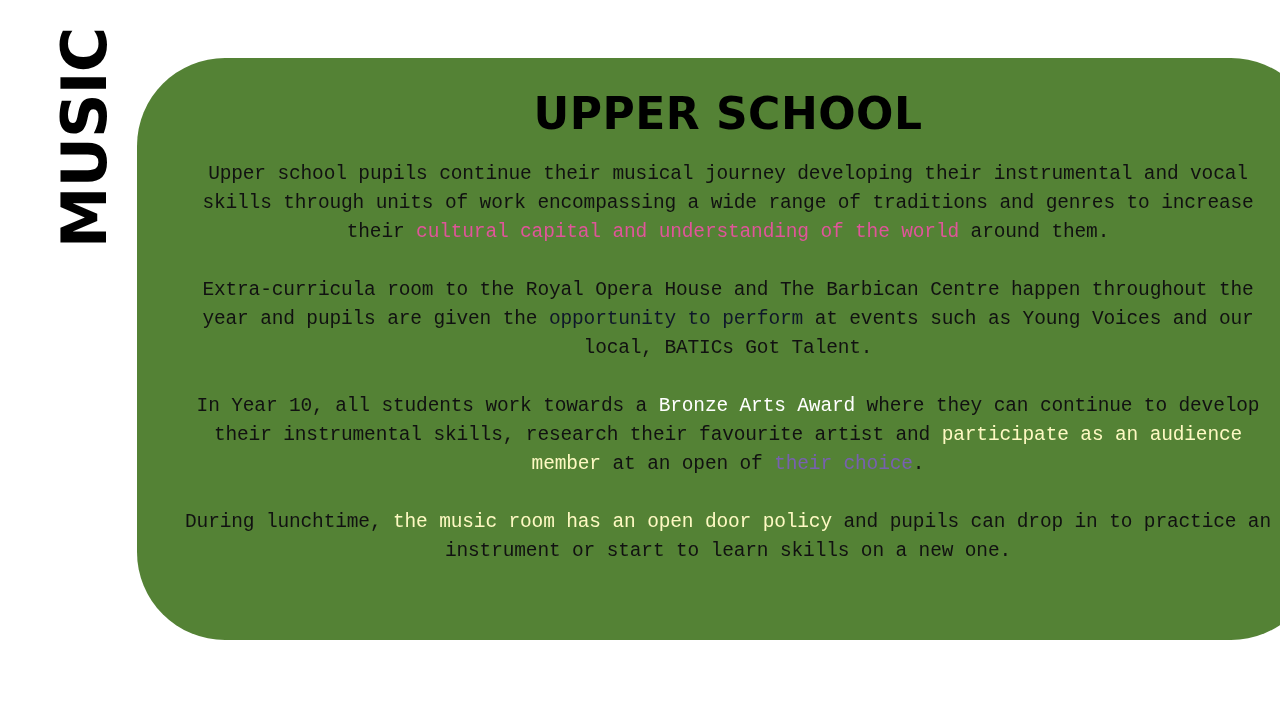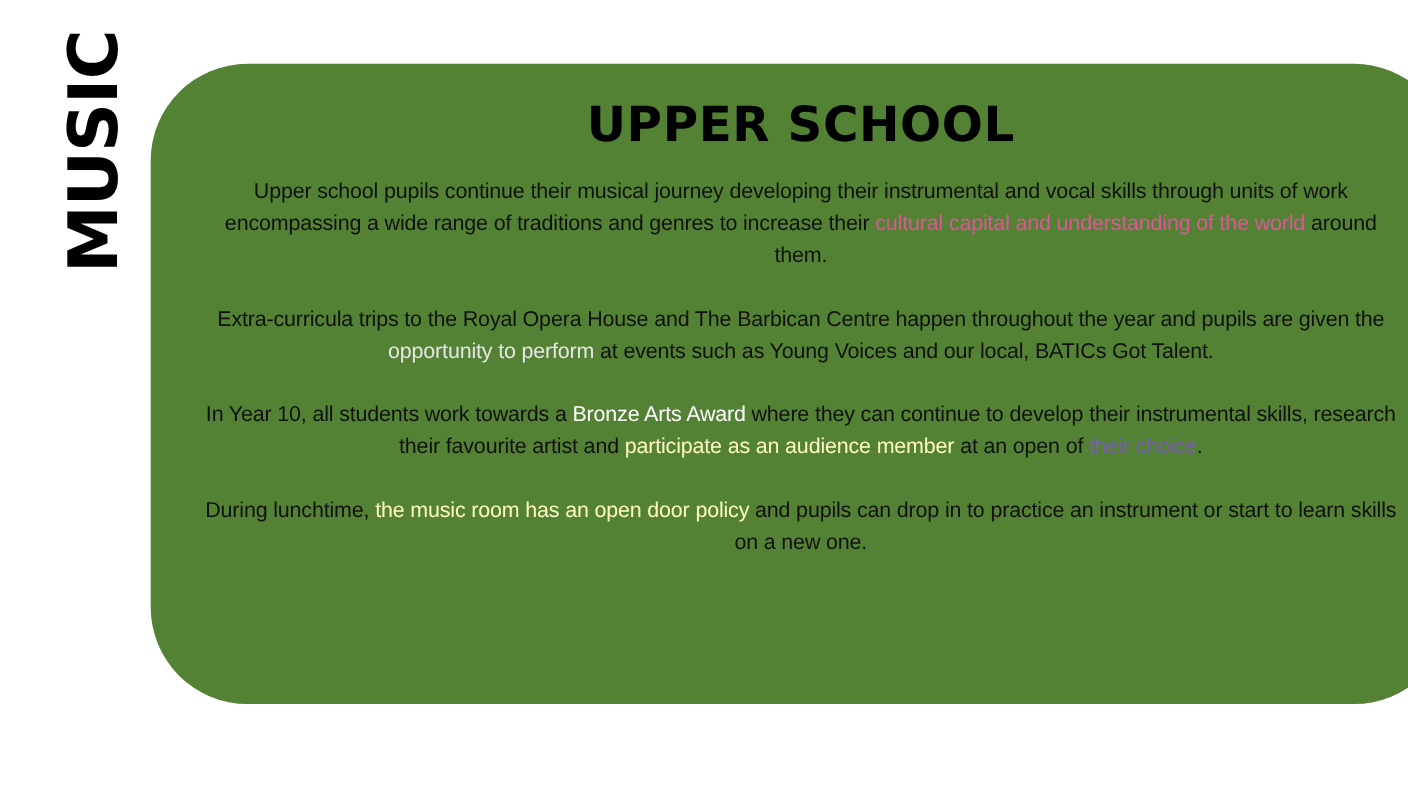--- a/index.html
+++ b/index.html
@@ -61,52 +61,52 @@
     margin: 8px 0 0 0;
     line-height: 1.1;
   }
 
   #panel-body {
     margin-top: 22px;
     padding: 0 18px;
   }
 
   .para {
-    font-family: Liberation Sans, sans-serif;
+    font-family: Liberation Mono, monospace;
     font-size: 19.5px;
     line-height: 29px;
     color: #111111;
     text-align: center;
     margin: 0 0 29px 0;
     letter-spacing: -0.15px;
   }
   .para:last-child { margin-bottom: 0; }
 
   .hl-pink    { color: #E0559A; }
-  .hl-ltgreen { color: #e5e5e5; }
+  .hl-ltgreen { color: #0f172a; }
   .hl-yellow  { color: #ffffff; }
   .hl-orange  { color: #fef9c3; }
   .hl-purple  { color: #7860B0; }
   .hl-ltgreen2{ color: #fef9c3; }
 </style>
 </head>
 <body>
 
 <div id="side-title-wrap">
   <div id="side-title">MUSIC</div>
 </div>
 
 <div id="panel">
 
   <h1 id="panel-title">UPPER SCHOOL</h1>
 
   <div id="panel-body">
 
     <p class="para"><span>Upper school pupils continue their musical journey developing their instrumental  and vocal skills through  units of work encompassing a wide range of traditions and genres to increase their </span><span class="hl-pink">cultural capital and understanding of the world</span><span> around them.</span></p>
 
-    <p class="para"><span>Extra-curricula trips to the Royal Opera House and The Barbican Centre happen throughout the year and pupils  are given the </span><span class="hl-ltgreen">opportunity to perform</span><span> at events such as Young Voices and our local, BATICs Got Talent.</span></p>
+    <p class="para"><span>Extra-curricula room to the Royal Opera House and The Barbican Centre happen throughout the year and pupils  are given the </span><span class="hl-ltgreen">opportunity to perform</span><span> at events such as Young Voices and our local, BATICs Got Talent.</span></p>
 
     <p class="para"><span>In Year 10, all students work towards a </span><span class="hl-yellow">Bronze Arts Award</span><span> where they can continue to develop their instrumental skills, research their favourite artist and </span><span class="hl-orange">participate as an audience member</span><span> at an open of </span><span class="hl-purple">their choice</span><span>.</span></p>
 
     <p class="para"><span>During lunchtime, </span><span class="hl-ltgreen2">the music room has an open door policy</span><span> and pupils can drop in to practice an instrument or start to learn skills on a new one.</span></p>
 
   </div>
 </div>
 
 </body></html>

